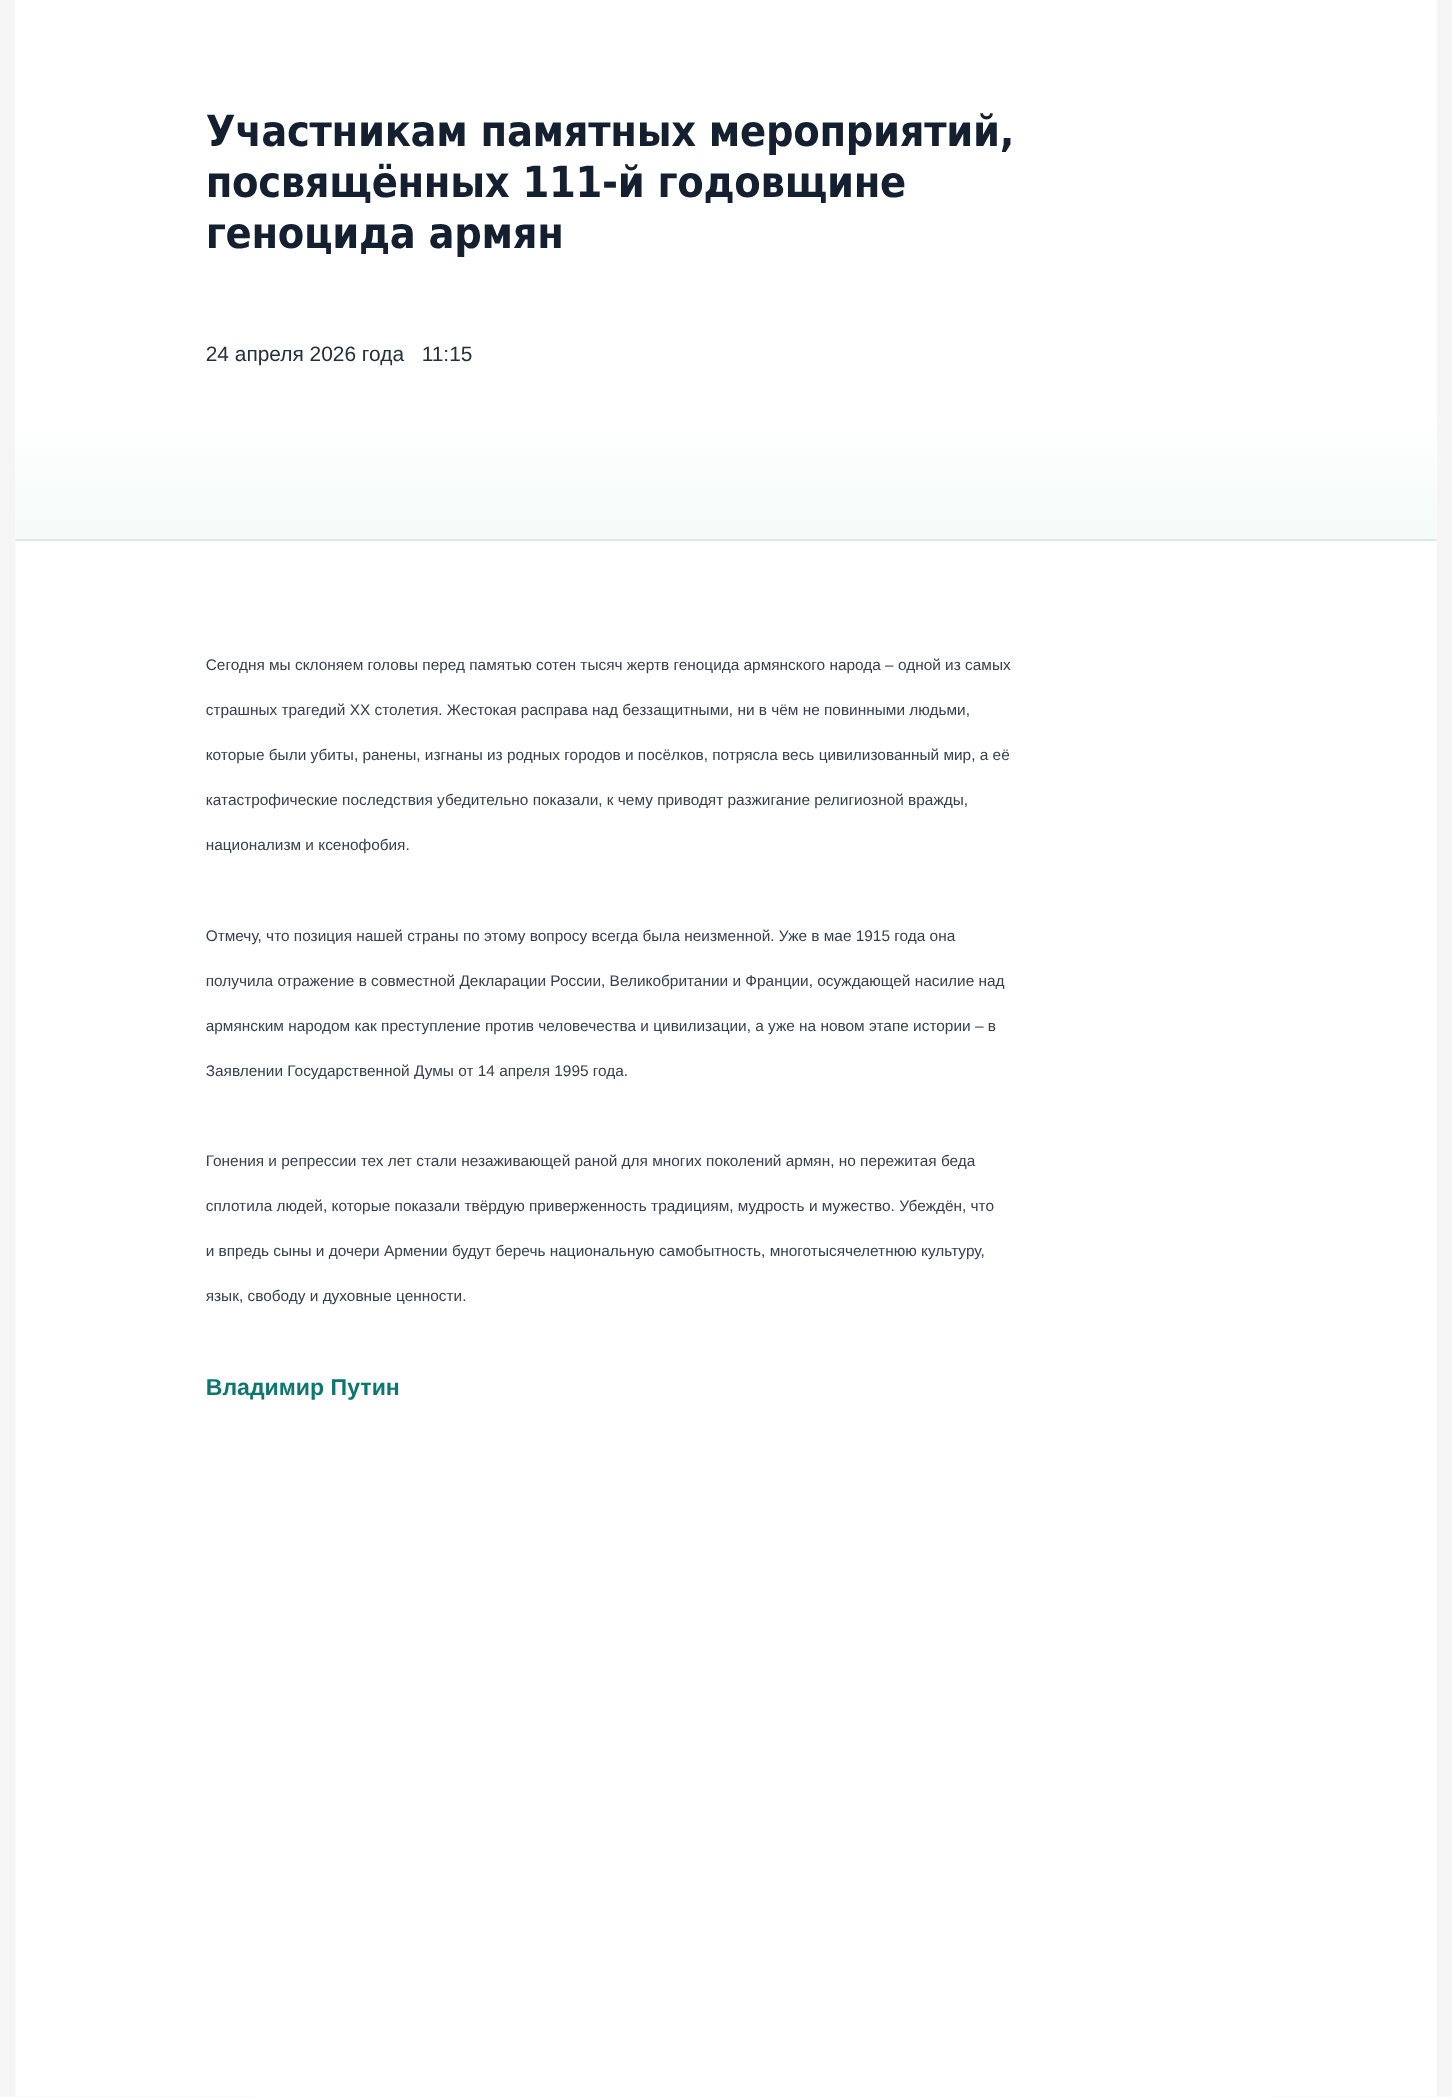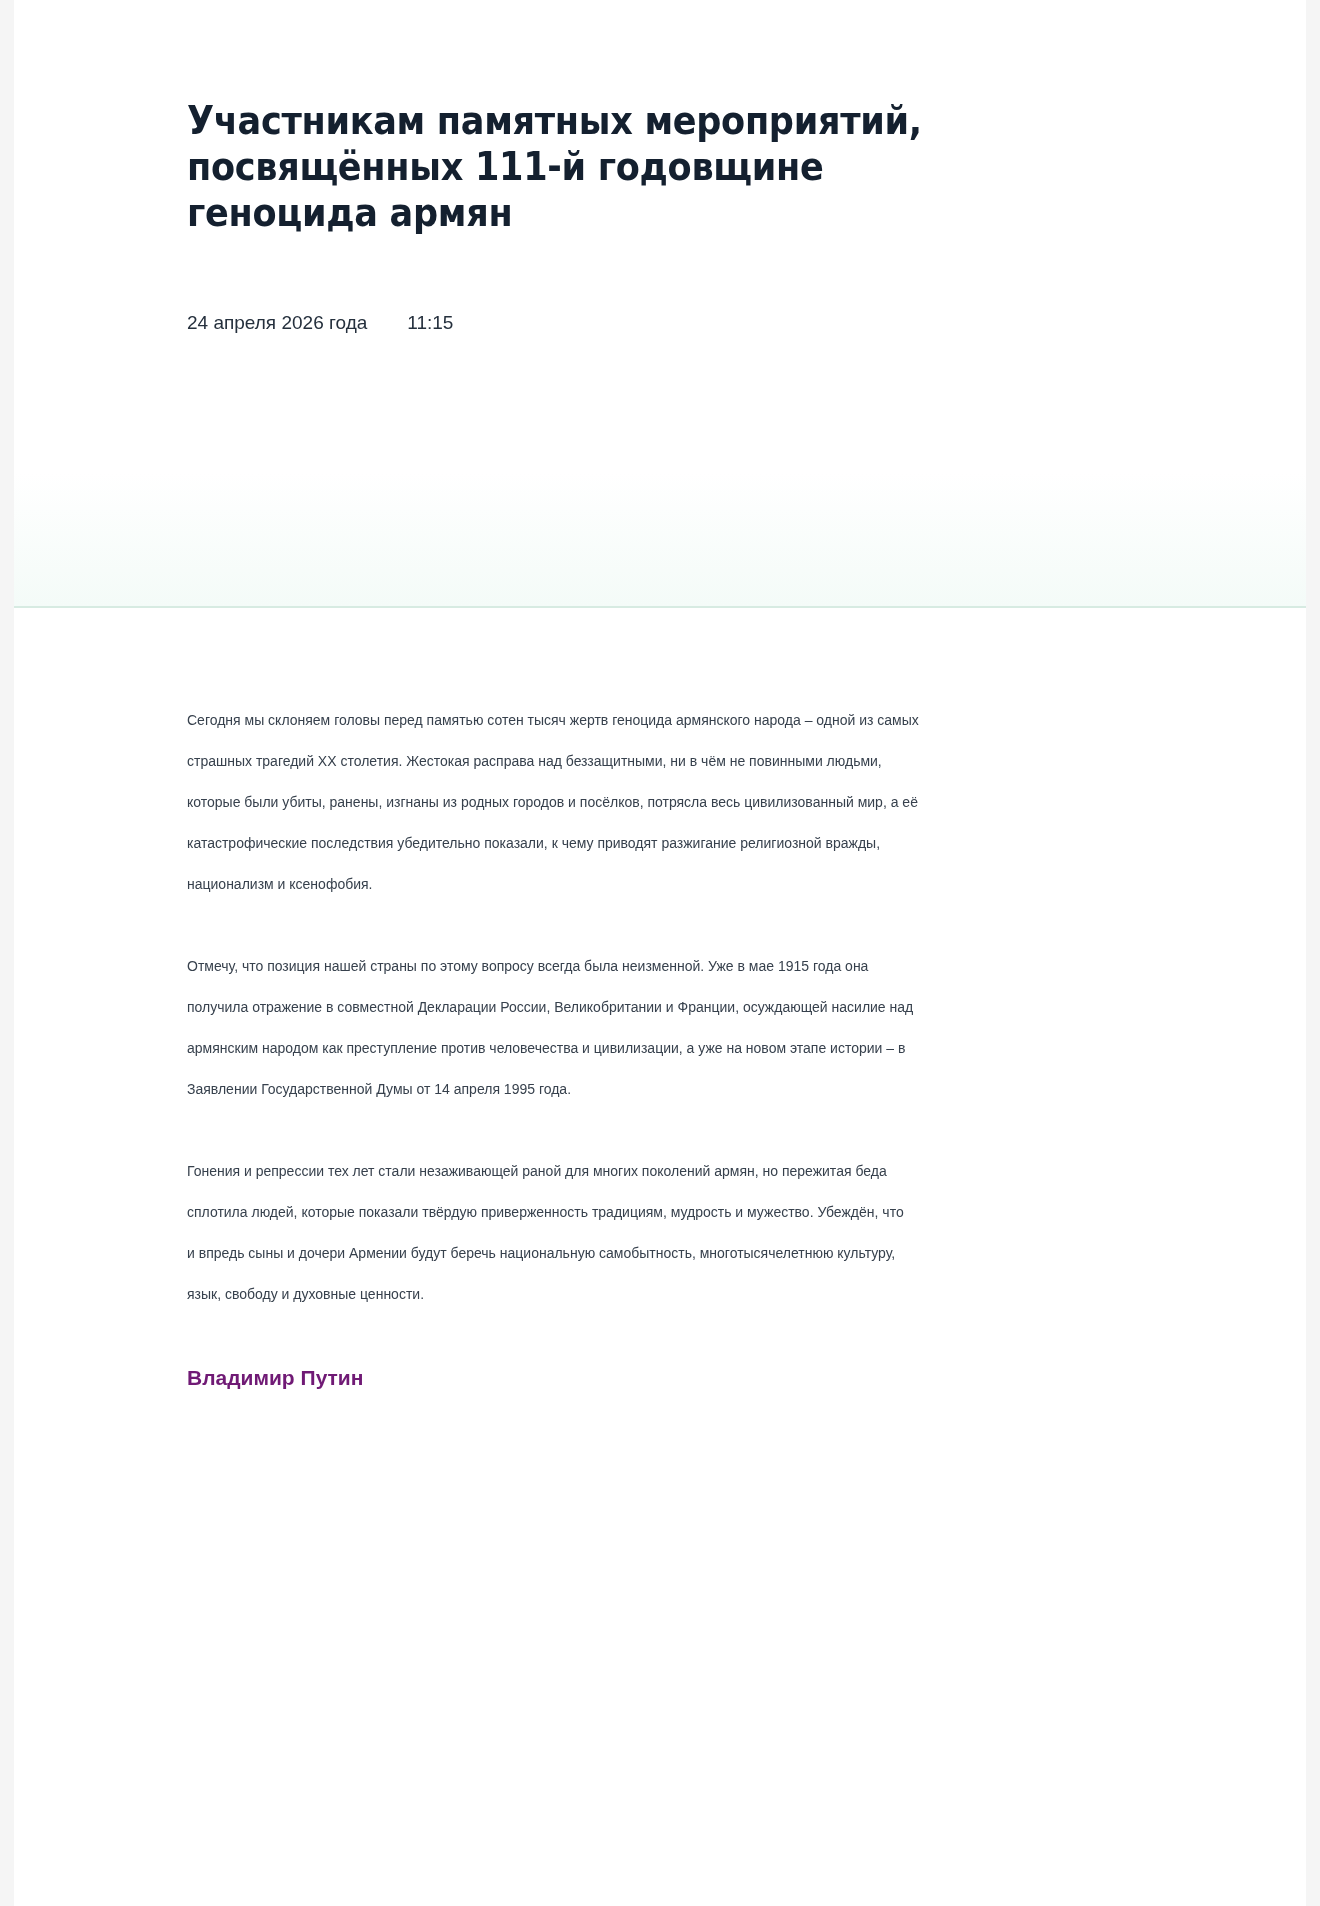--- a/index.html
+++ b/index.html
@@ -16,40 +16,40 @@
   .card {
     margin: 0 14px;
     width: 1292px;
     height: 1906px;
     background: #ffffff;
     box-sizing: border-box;
   }
   
   .article-header {
     box-sizing: border-box;
-    height: 608px;
+    height: 492px;
     padding: 98px 100px 0 173px;
     background: linear-gradient(to bottom, #ffffff 0%, #ffffff 78%, #f4fbf8 100%);
     border-bottom: 2px solid #d7ebe2;
   }
   .article-title {
     margin: 0;
     max-width: 780px;
     font-family: "DejaVu Sans", "Liberation Sans", sans-serif;
     font-stretch: condensed;
     font-weight: 700;
     font-size: 39px;
     line-height: 46px;
     letter-spacing: -0.3px;
     color: #14202f;
   }
   .date-row {
     display: flex;
     align-items: baseline;
-    gap: 40px;
+    gap: 16px;
     margin-top: 76px;
     font-size: 19px;
     line-height: 22px;
     color: #25303d;
   }
   
   .article-body {
     box-sizing: border-box;
     padding: 92px 100px 0 173px;
   }
@@ -58,21 +58,21 @@
     max-width: 742px;
     font-size: 14px;
     line-height: 41px;
     color: #37414d;
   }
   .signature {
     margin-top: 48px;
     font-size: 21px;
     line-height: 30px;
     font-weight: 700;
-    color: #701a75;
+    color: #0f766e;
   }
 </style>
 </head>
 <body>
 
 <div class="card">
 
   <header class="article-header">
     <h1 class="article-title">Участникам памятных мероприятий, посвящённых 111-й годовщине геноцида армян</h1>
 

